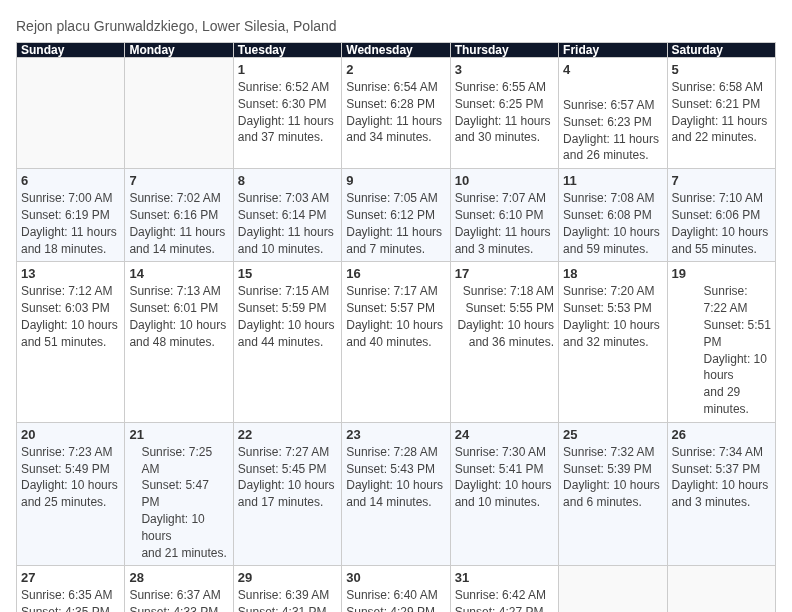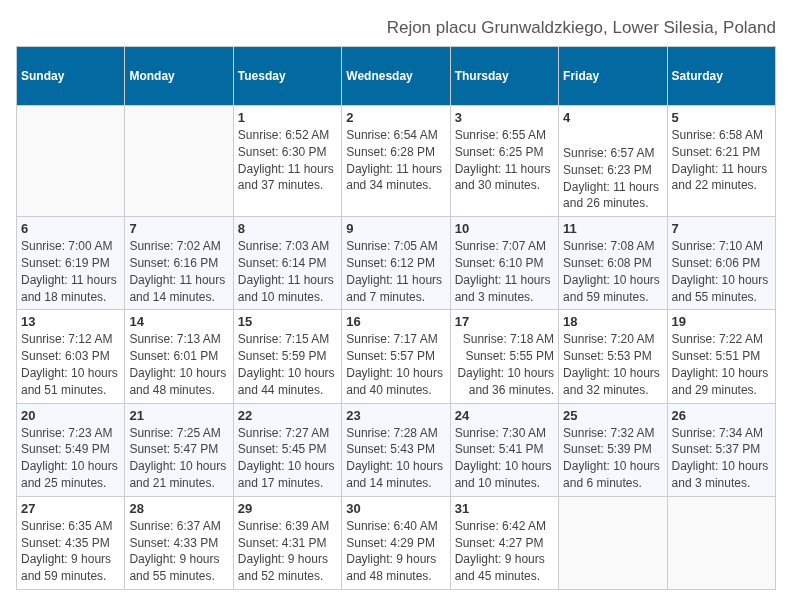--- a/index.html
+++ b/index.html
@@ -10,34 +10,34 @@
       min-height: 612px;
       padding: 16px;
     }
     .month-title {
       font-size: 36px;
       font-weight: bold;
       color: #333;
       text-align: right;
     }
     .location-title {
-      font-size: 17px;
+      font-size: 14px;
       color: #555;
-      text-align: right;
+      text-align: left;
       margin-bottom: 8px;
     }
     .calendar {
       width: 100%;
       border-collapse: collapse;
       font-size: 11px;
     }
     .calendar th {
-      background: #0369a1;
+      background: #0f172a;
       color: #fff;
-      padding: 22px 4px;
+      padding: 0 4px;
       text-align: left;
       font-size: 12px;
       font-weight: bold;
       border: 1px solid #ccc;
     }
     .calendar td {
       border: 1px solid #ccc;
       vertical-align: top;
       padding: 4px;
       width: calc(100% / 7);
@@ -218,37 +218,37 @@
         </td>
         <td>
           <span class="day-number">18</span>
           <div class="day-info" style="white-space: pre-line;">Sunrise: 7:20 AM
 Sunset: 5:53 PM
 Daylight: 10 hours
 and 32 minutes.</div>
         </td>
         <td>
           <span class="day-number">19</span>
-          <div class="day-info" style="white-space: pre-line;">Sunrise: 7:22 AM
+          <div class="day-info" style="white-space: pre-line; margin-left: 32px;">Sunrise: 7:22 AM
 Sunset: 5:51 PM
 Daylight: 10 hours
 and 29 minutes.</div>
         </td>
       </tr>
       <tr>
         <td>
           <span class="day-number">20</span>
           <div class="day-info" style="white-space: pre-line;">Sunrise: 7:23 AM
 Sunset: 5:49 PM
 Daylight: 10 hours
 and 25 minutes.</div>
         </td>
         <td>
           <span class="day-number">21</span>
-          <div class="day-info" style="white-space: pre-line;">Sunrise: 7:25 AM
+          <div class="day-info" style="white-space: pre-line; margin-left: 12px;">Sunrise: 7:25 AM
 Sunset: 5:47 PM
 Daylight: 10 hours
 and 21 minutes.</div>
         </td>
         <td>
           <span class="day-number">22</span>
           <div class="day-info" style="white-space: pre-line;">Sunrise: 7:27 AM
 Sunset: 5:45 PM
 Daylight: 10 hours
 and 17 minutes.</div>

